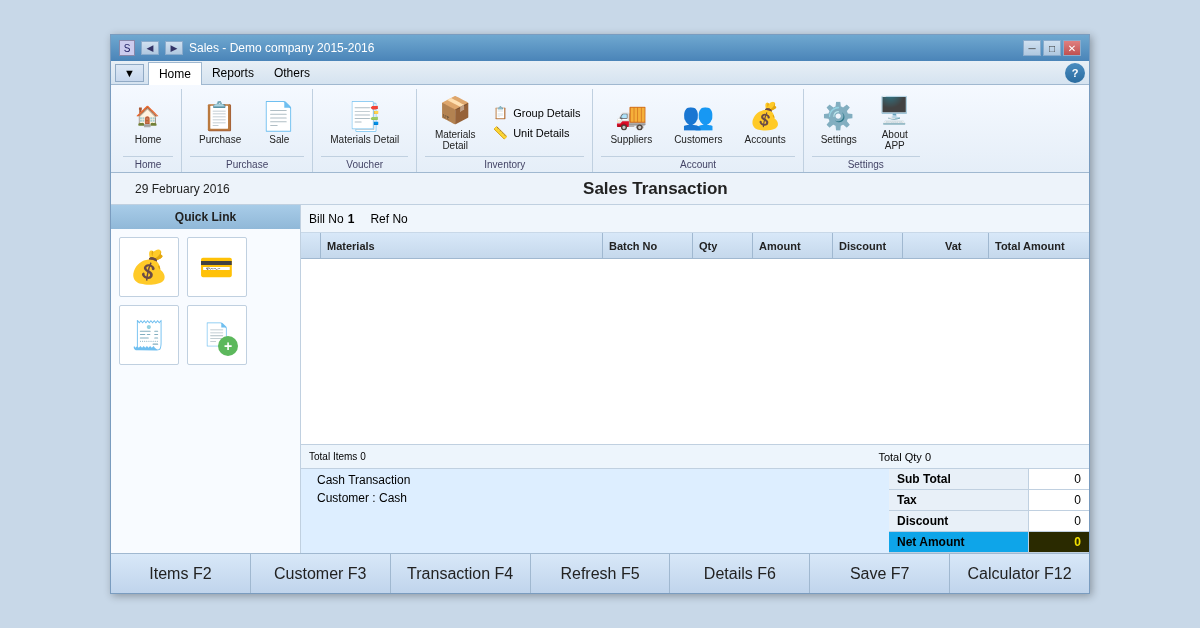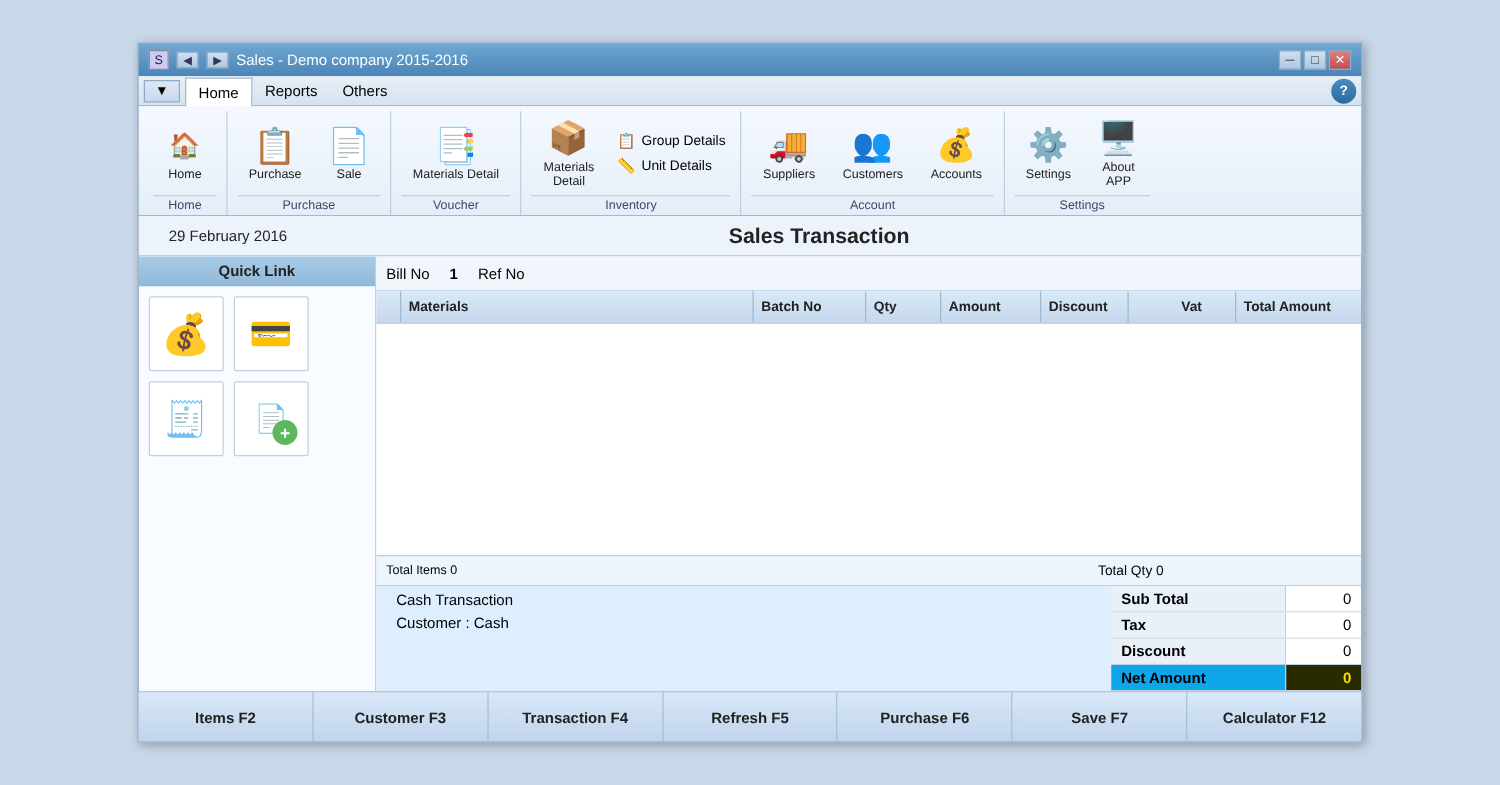--- a/index.html
+++ b/index.html
@@ -258,21 +258,21 @@
     .bill-info {
       display: flex;
       align-items: center;
       padding: 4px 8px;
       background: #f0f6fc;
       border-bottom: 1px solid #c8d8e8;
       height: 28px;
       gap: 16px;
     }
     .bill-field {
-      display: flex; align-items: flex-start; gap: 16px;
+      display: flex; align-items: flex-start; gap: 4px;
     }
     .bill-label { font-size: 12px; }
     .bill-value { font-size: 12px; font-weight: bold; }
 
     .table-container {
       flex: 1;
       overflow: hidden;
       display: flex;
       flex-direction: column;
     }
@@ -363,22 +363,22 @@
       background: linear-gradient(to bottom, #d8e8f8, #c0d4ec);
       border-top: 1px solid #a0b8d0;
       height: 40px;
     }
     .footer-btn {
       flex: 1;
       border: none;
       border-right: 1px solid #a0b8d0;
       background: linear-gradient(to bottom, #d8e8f8, #c0d4ec);
       cursor: pointer;
-      font-size: 12px;
-      font-weight: bold;
+      font-size: 16px;
+      font-weight: normal;
       color: #222;
       display: flex;
       align-items: center;
       justify-content: center;
     }
     .footer-btn:last-child { border-right: none; }
 
     .status-bar {
       background: linear-gradient(to bottom, #e8eff6, #d8e8f5);
       border-top: 1px solid #a0b8d0;
@@ -613,18 +613,18 @@
         </div>
       </div>
     </div>
   </div>
 
   <div class="footer-buttons">
     <button class="footer-btn">Items F2</button>
     <button class="footer-btn">Customer F3</button>
     <button class="footer-btn">Transaction F4</button>
     <button class="footer-btn">Refresh F5</button>
-    <button class="footer-btn">Purchase F6</button>
+    <button class="footer-btn">Details F6</button>
     <button class="footer-btn">Save F7</button>
     <button class="footer-btn">Calculator F12</button>
   </div>
 
 </div>
 
 </body></html>

